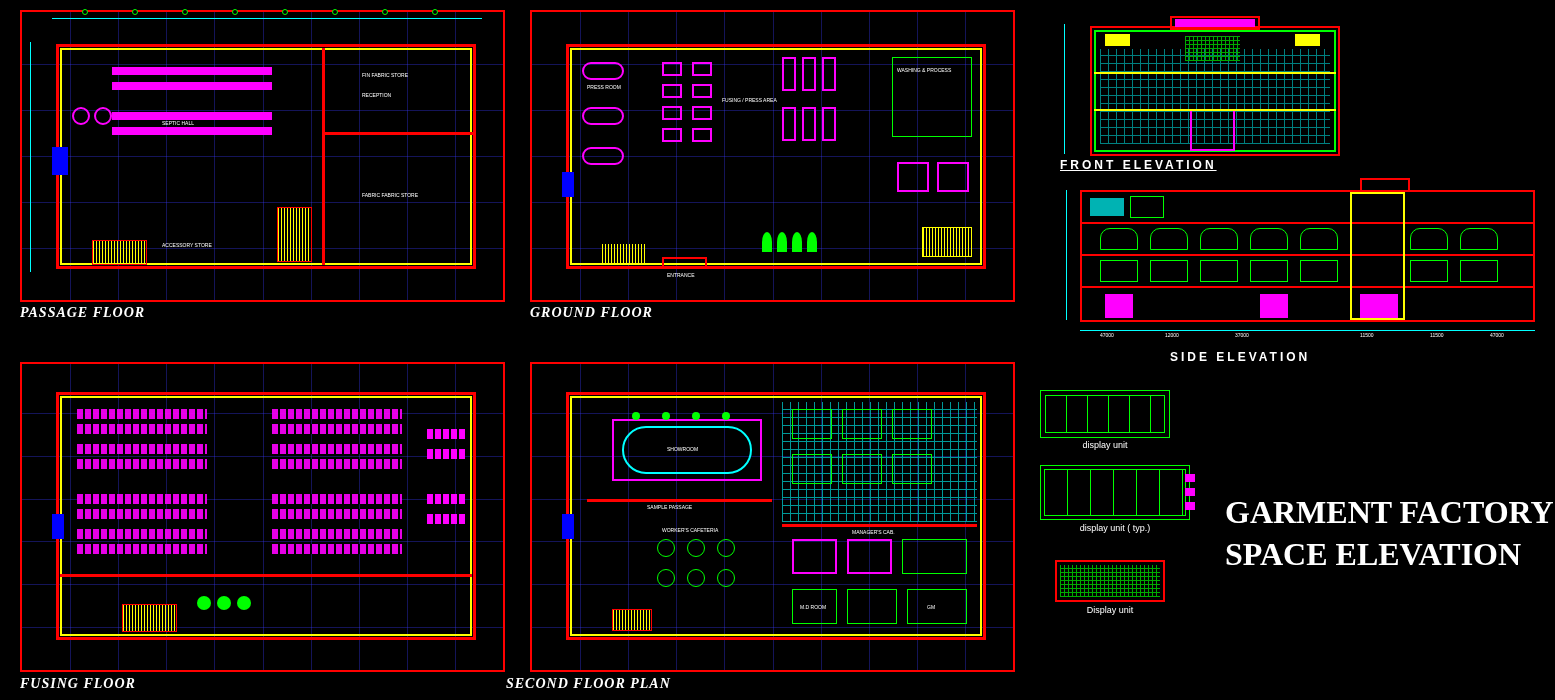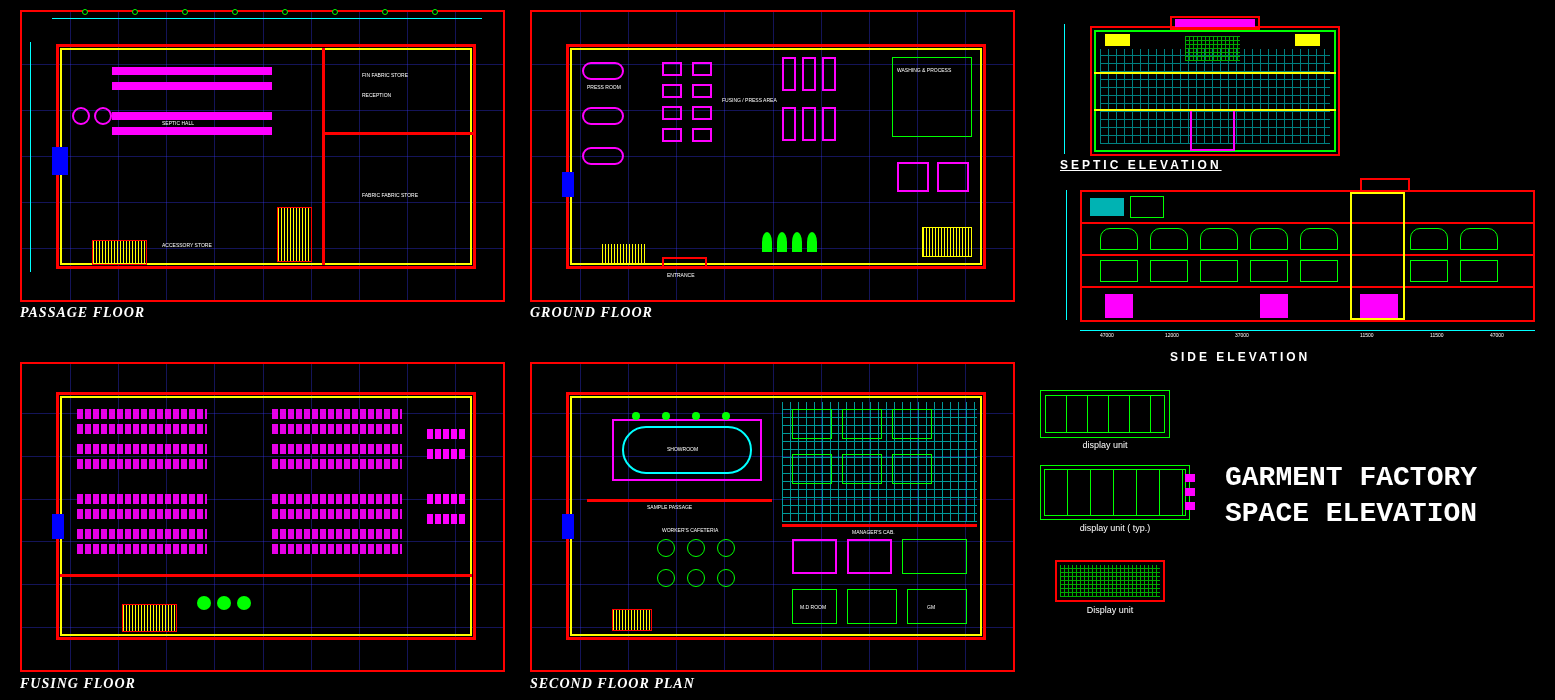--- a/index.html
+++ b/index.html
@@ -28,23 +28,24 @@
   .panel-label.noitalic {
     font-style: normal;
     font-family: Arial, sans-serif;
     letter-spacing: 3px;
     font-size: 12px;
   }
   .title-block {
     position: absolute;
     color: #fff;
     font-weight: bold;
-    font-size: 28px;
+    font-size: 32px;
     line-height: 1.3;
-    font-family: Liberation Mono, monospace;
+    font-family: Liberation Serif, serif;
+    margin-top: 32px;
   }
   
   .grid-row { position:absolute; left:0; right:0; height:1px; background:#3a3aff; opacity:.35;}
   .grid-col { position:absolute; top:0; bottom:0; width:1px; background:#3a3aff; opacity:.35;}
   .wall-outer { position:absolute; border:3px solid #ff0000; }
   .wall-inner { position:absolute; border:2px solid #ffff00; }
   .mag { position:absolute; border:2px solid #ff00ff; }
   .mag-fill { position:absolute; background:#ff00ff; }
   .grn { position:absolute; border:1px solid #00ff00; }
   .grn-fill { position:absolute; background:#00ff00; }
@@ -312,21 +313,21 @@
   <div class="grn" style="left:260px;top:225px;width:45px;height:35px;"></div>
   <div class="grn" style="left:315px;top:225px;width:50px;height:35px;"></div>
   <div class="grn" style="left:375px;top:225px;width:60px;height:35px;"></div>
   <div class="txt-wh" style="left:320px;top:165px;">MANAGER'S CAB.</div>
   <div class="txt-wh" style="left:268px;top:240px;">M.D ROOM</div>
   <div class="txt-wh" style="left:395px;top:240px;">GM</div>
 
   <div class="hatch-y" style="left:80px;top:245px;width:40px;height:22px;border:1px solid #ff0000;"></div>
   <div class="blu-fill" style="left:30px;top:150px;width:12px;height:25px;"></div>
 </div>
-<div class="panel-label" style="left:530px; top:676px;">SECOND FLOOR PLAN</div>
+<div class="panel-label" style="left:506px; top:676px;">SECOND FLOOR PLAN</div>
 
 <div style="position:absolute;left:1060px;top:14px;width:310px;height:158px;">
   <div class="dim-cy-v" style="left:4px;top:10px;height:130px;"></div>
 
   <div style="position:absolute;left:30px;top:12px;width:250px;height:130px;border:2px solid #ff0000;"></div>
   <div style="position:absolute;left:34px;top:16px;width:242px;height:122px;border:2px solid #00ff00;"></div>
 
   <div style="position:absolute;left:110px;top:2px;width:90px;height:14px;border:2px solid #ff0000;"></div>
   <div class="mag-fill" style="left:115px;top:5px;width:80px;height:8px;"></div>
 
@@ -334,21 +335,21 @@
 
   <div style="position:absolute;left:45px;top:20px;width:25px;height:12px;background:#ffff00;"></div>
   <div style="position:absolute;left:235px;top:20px;width:25px;height:12px;background:#ffff00;"></div>
   <div class="hatch-grn-grid" style="left:125px;top:22px;width:55px;height:25px;"></div>
 
   <div class="mag" style="left:130px;top:95px;width:45px;height:42px;"></div>
 
   <div style="position:absolute;left:34px;top:58px;width:242px;height:2px;background:#ffff00;"></div>
   <div style="position:absolute;left:34px;top:95px;width:242px;height:2px;background:#ffff00;"></div>
 </div>
-<div class="panel-label noitalic" style="left:1060px; top:158px; text-decoration:underline;">SEPTIC ELEVATION</div>
+<div class="panel-label noitalic" style="left:1060px; top:158px; text-decoration:underline;">FRONT ELEVATION</div>
 
 <div style="position:absolute;left:1060px;top:182px;width:485px;height:160px;">
   <div class="dim-cy-v" style="left:6px;top:8px;height:130px;"></div>
   <div style="position:absolute;left:20px;top:8px;width:455px;height:132px;border:2px solid #ff0000;"></div>
 
   <div style="position:absolute;left:300px;top:-4px;width:50px;height:14px;border:2px solid #ff0000;"></div>
 
   <div style="position:absolute;left:22px;top:40px;width:451px;height:2px;background:#ff0000;"></div>
   <div style="position:absolute;left:22px;top:72px;width:451px;height:2px;background:#ff0000;"></div>
   <div style="position:absolute;left:22px;top:104px;width:451px;height:2px;background:#ff0000;"></div>

